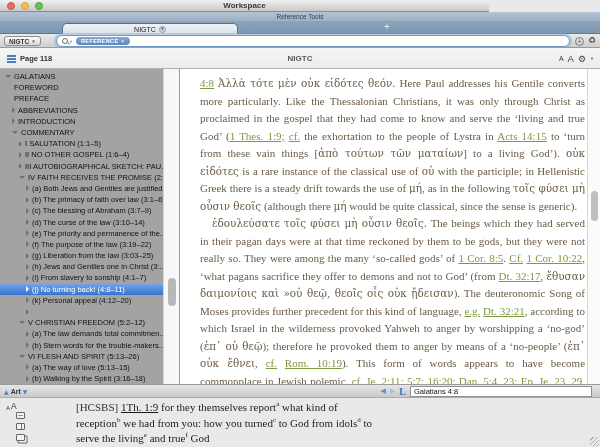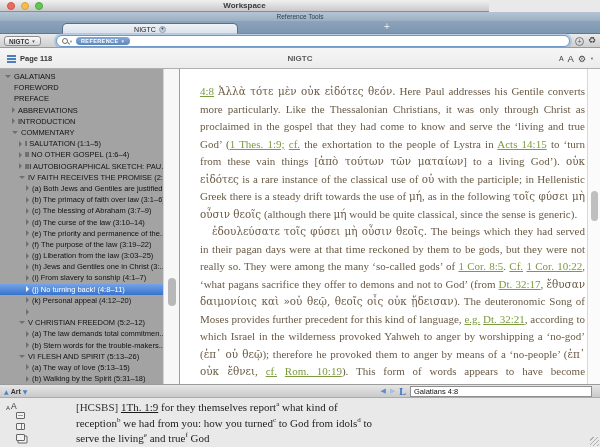--- a/index.html
+++ b/index.html
@@ -81,21 +81,21 @@
   .toc-label{margin-left:3px;}
   .tri{display:inline-block;width:0;height:0;flex:none;}
   .tri.right{border-left:3.5px solid #6f6f6f;border-top:3px solid transparent;border-bottom:3px solid transparent;}
   .tri.down{border-top:3.5px solid #6f6f6f;border-left:3px solid transparent;border-right:3px solid transparent;}
   .tri.none{border:3px solid transparent;border-left-width:3.5px;}
   .toc-row.selected .tri.right{border-left-color:#fff;}
   .sb-scroll{position:absolute;left:163px;top:0;width:17px;height:315px;background:#f7f7f7;
     border-left:1px solid #d4d4d4;border-right:1px solid #9d9d9d;}
   .sb-thumb{position:absolute;left:4px;top:209px;width:8px;height:28px;background:#b8b8b8;border-radius:4px;}
   .main{position:absolute;left:181px;top:0;width:406px;height:315px;background:#fff;
-    overflow:hidden;padding:6px 0 0 19px;margin-top:8px;}
+    overflow:hidden;padding:6px 0 0 19px;}
   .textcol{width:385px;font-family:"Liberation Serif",serif;font-size:11px;line-height:17.5px;
     color:#6a5a45;text-align:justify;}
   .textcol p{margin:0;}
   .textcol p.indent{text-indent:12px;}
   .run-link{color:#7d9a3e;text-decoration:underline;}
   .run-greek{font-family:"DejaVu Serif",serif;font-size:10.4px;}
   .main-scroll{position:absolute;right:0;top:0;width:13px;height:315px;background:#fbfbfb;
     border-left:1px solid #d7d7d7;}
   .main-thumb{position:absolute;left:3px;top:122px;width:7px;height:30px;background:#bfbfbf;border-radius:3.5px;}
 
@@ -287,21 +287,21 @@
       <div class="toc-row">
         <span class="tri down" style="margin-left: 19px;"></span>
         <span class="toc-label">VI FLESH AND SPIRIT (5:13–26)</span>
       </div>
       <div class="toc-row">
         <span class="tri right" style="margin-left: 26px;"></span>
         <span class="toc-label">(a) The way of love (5:13–15)</span>
       </div>
       <div class="toc-row">
         <span class="tri right" style="margin-left: 26px;"></span>
-        <span class="toc-label">(b) Walking by the Spirit (5:31–18)</span>
+        <span class="toc-label">(b) Walking by the Spirit (3:16–18)</span>
       </div>
     </div>
   <div class="sb-scroll">
     <div class="sb-thumb"></div>
   </div>
   <div class="main">
     <div class="textcol">
         <p class=""><span class="run-link">4:8</span><span class="run-plain"> </span><span class="run-greek">Ἀλλὰ τότε μὲν οὐκ εἰδότες θεόν.</span><span class="run-plain"> Here Paul addresses his Gentile converts more particularly. Like the Thessalonian Christians, it was only through Christ as proclaimed in the gospel that they had come to know and serve the ‘living and true God’ (</span><span class="run-link">1 Thes. 1:9;</span><span class="run-plain"> </span><span class="run-link">cf.</span><span class="run-plain"> the exhortation to the people of Lystra in </span><span class="run-link">Acts 14:15</span><span class="run-plain"> to ‘turn from these vain things [</span><span class="run-greek">ἀπὸ τούτων τῶν ματαίων</span><span class="run-plain">] to a living God’). </span><span class="run-greek">οὐκ εἰδότες</span><span class="run-plain"> is a rare instance of the classical use of </span><span class="run-greek">οὐ</span><span class="run-plain"> with the participle; in Hellenistic Greek there is a steady drift towards the use of </span><span class="run-greek">μή</span><span class="run-plain">, as in the following </span><span class="run-greek">τοῖς φύσει μὴ οὖσιν θεοῖς</span><span class="run-plain"> (although there </span><span class="run-greek">μή</span><span class="run-plain"> would be quite classical, since the sense is generic).</span></p>
         <p class="indent"><span class="run-greek">ἐδουλεύσατε τοῖς φύσει μὴ οὖσιν θεοῖς.</span><span class="run-plain"> The beings which they had served in their pagan days were at that time reckoned by them to be gods, but they were not really so. They were among the many ‘so-called gods’ of </span><span class="run-link">1 Cor. 8:5</span><span class="run-plain">. </span><span class="run-link">Cf.</span><span class="run-plain"> </span><span class="run-link">1 Cor. 10:22</span><span class="run-plain">, ‘what pagans sacrifice they offer to demons and not to God’ (from </span><span class="run-link">Dt. 32:17</span><span class="run-plain">, </span><span class="run-greek">ἔθυσαν δαιμονίοις καὶ »οὐ θεῷ, θεοῖς οἷς οὐκ ᾔδεισαν</span><span class="run-plain">). The deuteronomic Song of Moses provides further precedent for this kind of language, </span><span class="run-link">e.g.</span><span class="run-plain"> </span><span class="run-link">Dt. 32:21</span><span class="run-plain">, according to which Israel in the wilderness provoked Yahweh to anger by worshipping a ‘no-god’ (</span><span class="run-greek">ἐπ᾽ οὐ θεῷ</span><span class="run-plain">); therefore he provoked them to anger by means of a ‘no-people’ (</span><span class="run-greek">ἐπ᾽ οὐκ ἔθνει</span><span class="run-plain">, </span><span class="run-link">cf.</span><span class="run-plain"> </span><span class="run-link">Rom. 10:19</span><span class="run-plain">). This form of words appears to have become commonplace in Jewish polemic, </span><span class="run-link">cf. Je. 2:11; 5:7; 16:20;</span><span class="run-plain"> </span><span class="run-link">Dan. 5:4, 23; Ep. Je. 23, 29, 51f., 64f., 69, 72</span></p>
       </div>

